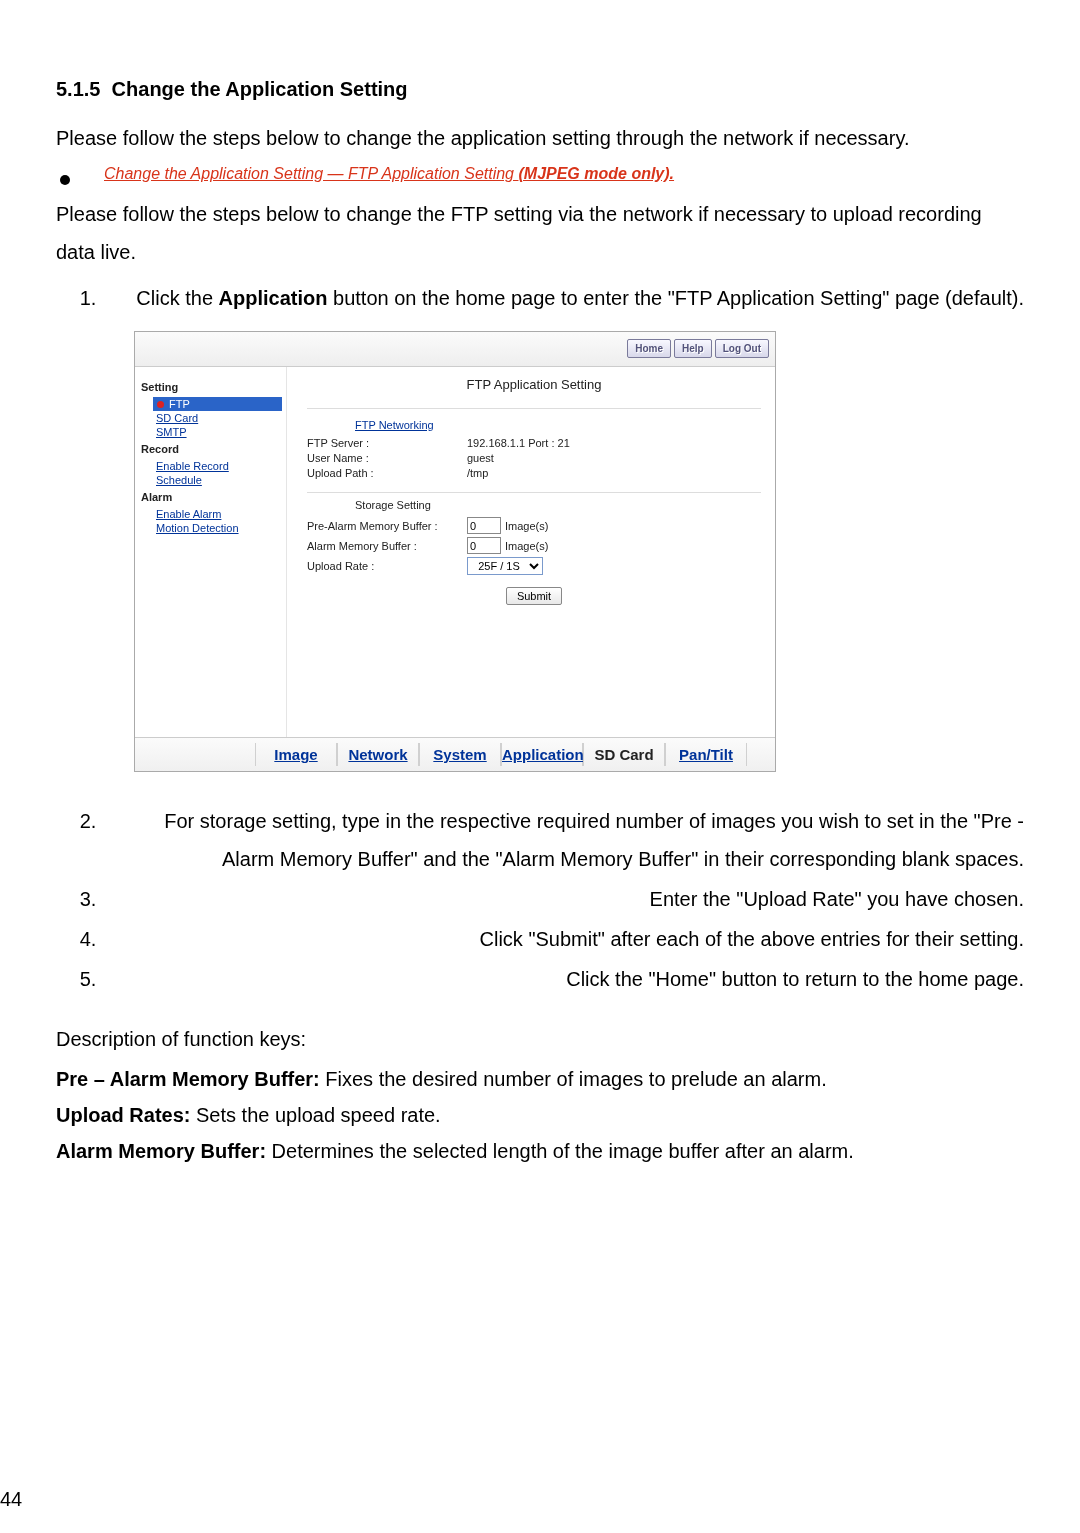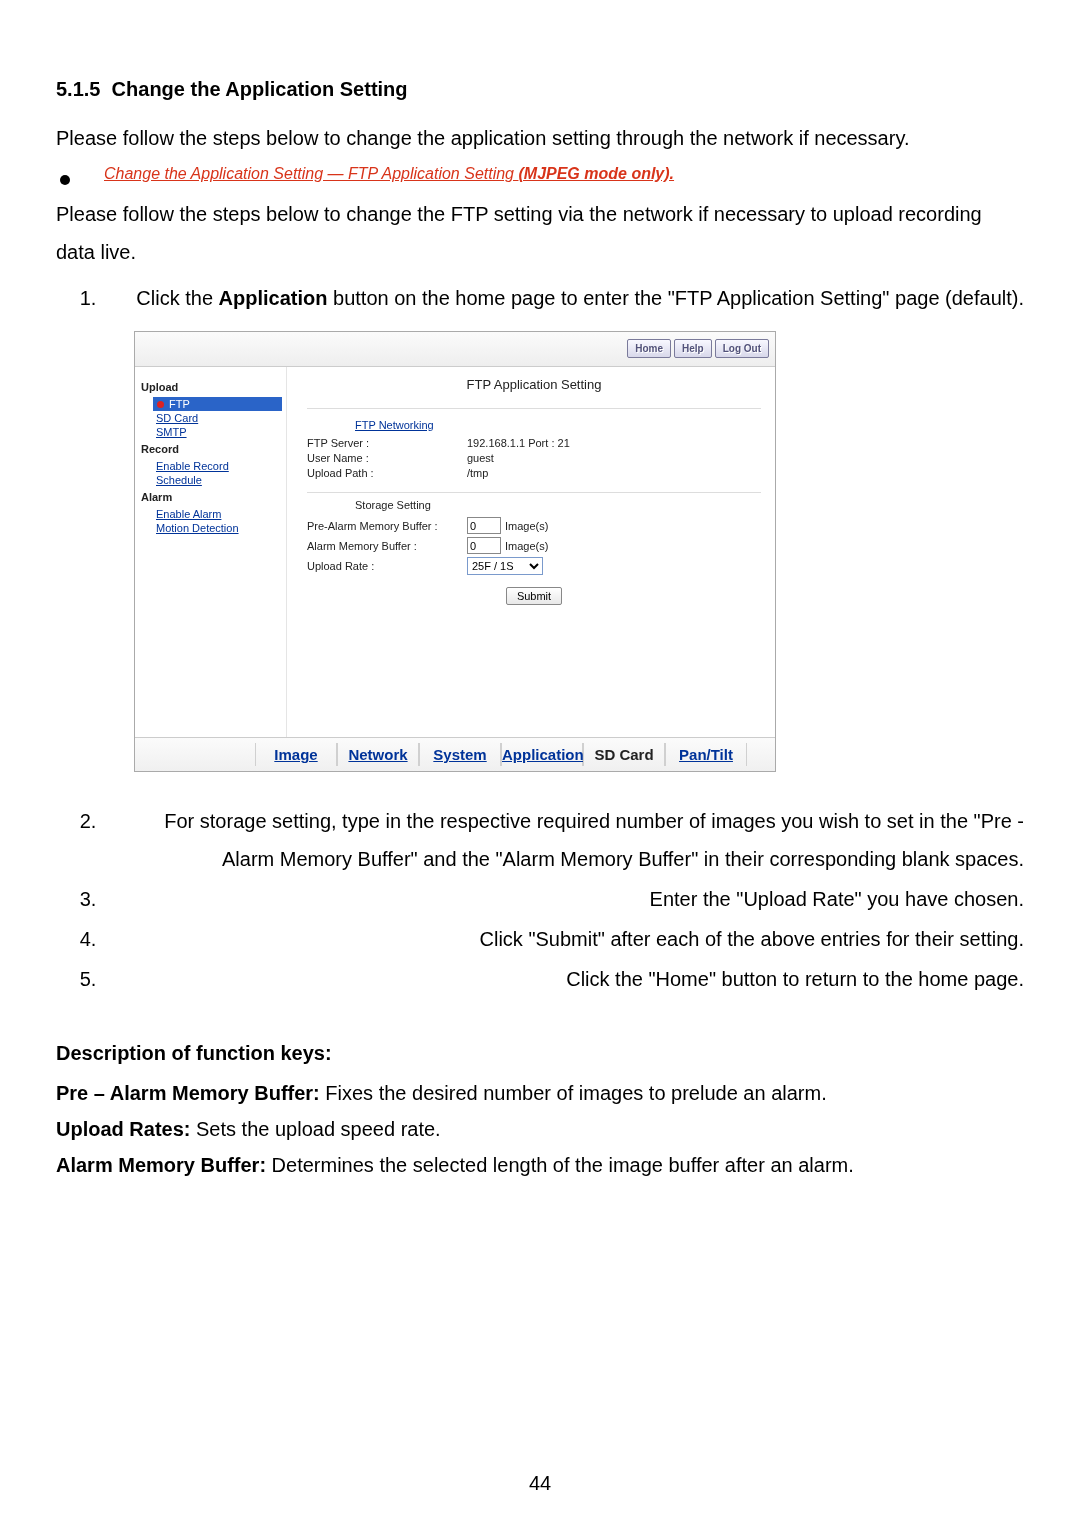--- a/index.html
+++ b/index.html
@@ -43,25 +43,25 @@
   }
   .subhead .strong { font-weight: bold; }
   ol.steps {
     font-size: 20px;
     line-height: 1.9;
     padding-left: 46px;
     margin: 4px 0 0 0;
     text-align: right;
   }
   ol.steps li { padding-left: 10px; margin-bottom: 2px; }
-  .funckeys-head { font-size:20px; font-weight:bold; margin-top:44px; margin-bottom:10px; }
+  .funckeys-head { font-size:20px; font-weight:normal; margin-top:30px; margin-bottom:10px; }
   .defrow { font-size:20px; line-height:1.8; }
   .defrow .term { font-weight:bold; }
   .pagenum {
-    position:absolute; bottom:38px; left:0; right:0; text-align:center; font-size:20px;
+    position:absolute; bottom:22px; left:0; right:0; font-size:20px;
   }
 
   
   .figure {
     width: 640px;
     margin: 14px 0 30px 78px;
     border: 1px solid #aaa;
     background: #fff;
     font-family: Verdana, Tahoma, Arial, sans-serif;
     font-size: 11px;
@@ -138,21 +138,21 @@
     color:#003399; text-decoration:underline; font-size:11px; margin-bottom:6px; font-weight:normal;padding-left:48px;
   }
   .section-head.plain { color:#222; text-decoration:none; font-weight:bold; }
   .frow { display:flex; align-items:center; font-size:11px; margin:3px 0; }
   .flabel { width:160px; }
   .fval { }
   .finput {
     width:28px; height:15px; border:1px solid #888; font-size:11px; padding:0 2px; background:#fff;
   }
   .fselect {
-    width:76px; height:18px; border:1px solid #7a9acc; font-size:11px; background:#fff;
+    width:76px; height:18px; border:1px solid #7a9acc; font-size:11px; background:#fff;text-align:center;
   }
   .unit { margin-left:4px; }
   .submit-row { text-align:center; margin-top:12px; }
   .submit-btn {
     padding:2px 10px; font-size:11px;
     border:1px solid #888; background:linear-gradient(#fff,#e8e8e8);
     border-radius:2px;
   }
   .bottomnav {
     border-top:1px solid #ccc;
@@ -206,21 +206,21 @@
     <div class="topbar">
       <div class="topbtns">
         <div class="topbtn">Home</div>
         <div class="topbtn">Help</div>
         <div class="topbtn">Log Out</div>
       </div>
     </div>
 
     <div class="body-area">
       <div class="sidebar">
-        <div class="sb-group">Upload</div>
+        <div class="sb-group">Setting</div>
         <div class="sb-item active">FTP</div>
         <div class="sb-item">SD Card</div>
         <div class="sb-item">SMTP</div>
         <div class="sb-group">Record</div>
         <div class="sb-item">Enable Record</div>
         <div class="sb-item">Schedule</div>
         <div class="sb-group">Alarm</div>
         <div class="sb-item">Enable Alarm</div>
         <div class="sb-item">Motion Detection</div>
       </div>

